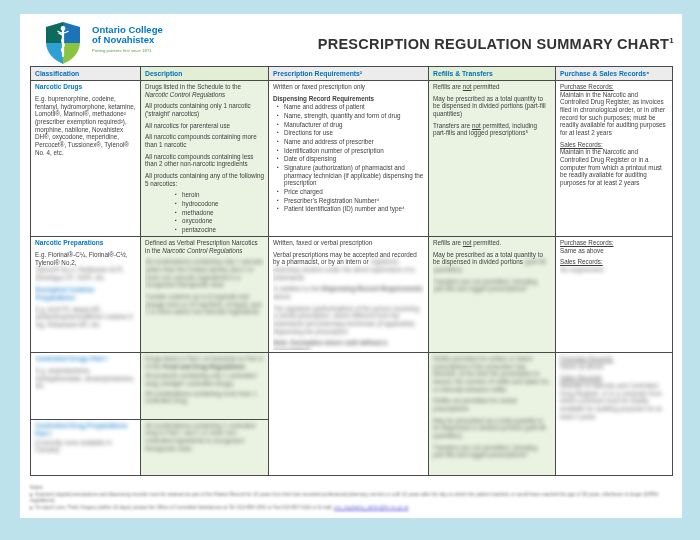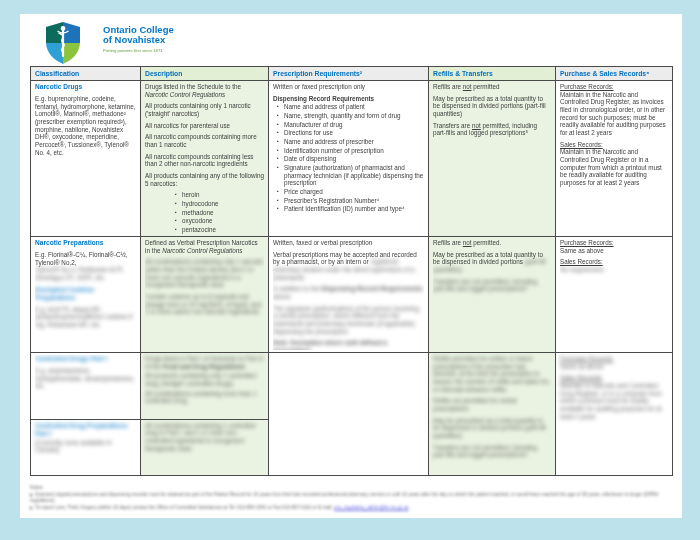--- a/index.html
+++ b/index.html
@@ -1,21 +1,21 @@
 <!DOCTYPE html>
 <html><head>
 <meta charset="utf-8">
 <style>
   html,body{margin:0;padding:0;}
   body{width:700px;height:540px;background:#BEE2EB;font-family:"Liberation Sans",sans-serif;position:relative;overflow:hidden;}
   .page{position:absolute;left:20px;top:14px;width:662px;height:504px;background:#ffffff;}
 
   
   .logo-wrap{position:absolute;left:25px;top:7px;display:flex;align-items:flex-start;}
-  .logo-text{margin-left:22px;padding-top:4px;}
+  .logo-text{margin-left:11px;padding-top:4px;}
   .logo-name{color:#0077C8;font-weight:bold;font-size:9.5px;line-height:1.08;}
   .logo-tag{color:#5FA03C;font-size:4.3px;margin-top:2px;}
   .doc-title{position:absolute;right:8px;top:22px;font-size:14.5px;font-weight:bold;color:#333;letter-spacing:.3px;}
   .doc-title sup{font-size:8px;}
 
   
   table.chart{position:absolute;left:10px;top:52px;border-collapse:collapse;table-layout:fixed;width:642px;font-size:6.3px;color:#3d3d3d;}
   table.chart,.chart th,.chart td{border:1px solid #4a4a4a;}
   .chart th{font-size:6.8px;font-weight:bold;color:#0070C0;text-align:left;padding:2px 4px;height:9px;}
   .chart td{vertical-align:top;padding:2px 4px;}
@@ -66,20 +66,21 @@
     </svg>
     <div class="logo-text">
       <div class="logo-name">
         <div>Ontario College</div>
         <div>of Novahistex</div>
       </div>
       <div class="logo-tag">Putting patients first since 1871</div>
     </div>
   </div>
 
+  <div class="doc-title"><span>PRESCRIPTION REGULATION SUMMARY CHART</span><sup>1</sup></div>
 
   <table class="chart">
     <colgroup>
         <col style="width:110px">
         <col style="width:128px">
         <col style="width:160px">
         <col style="width:127px">
         <col style="width:117px">
       </colgroup>
     <tbody>

